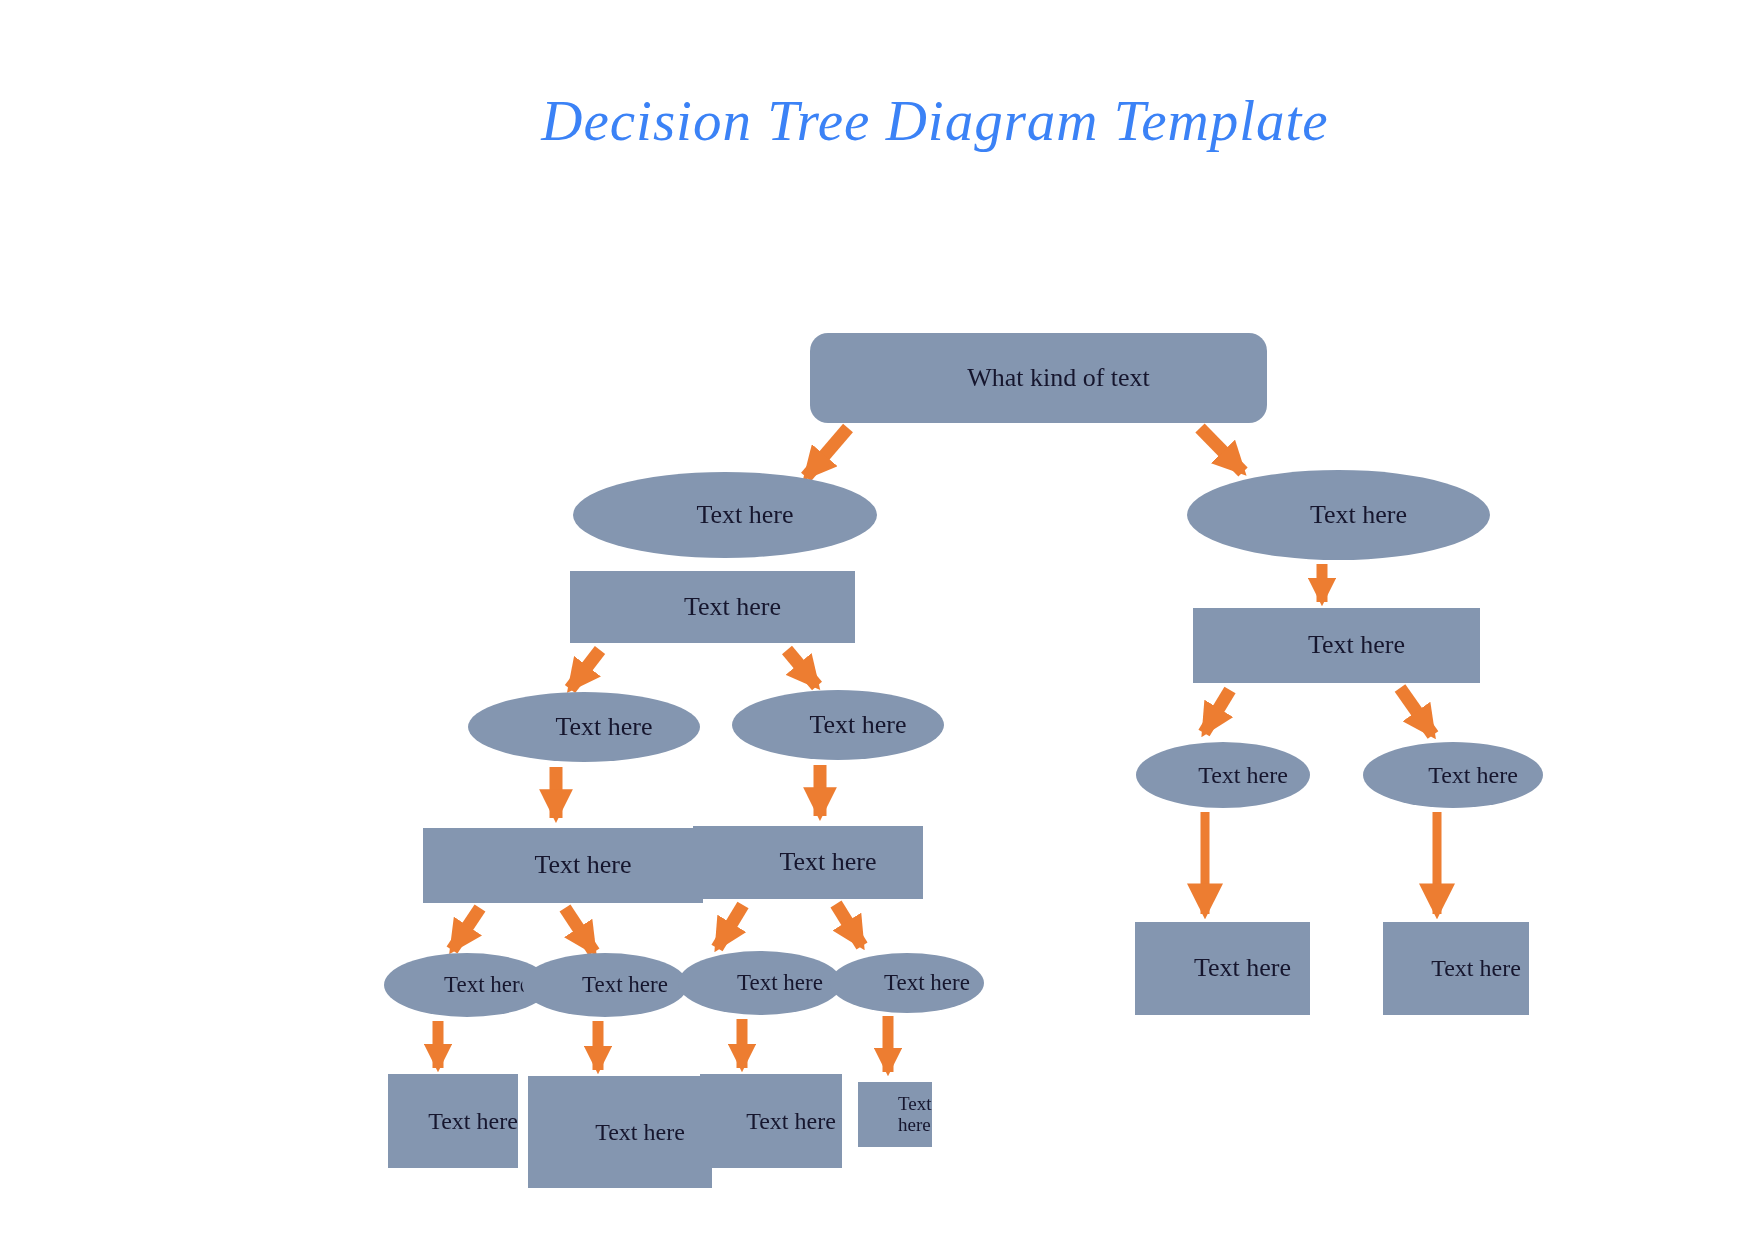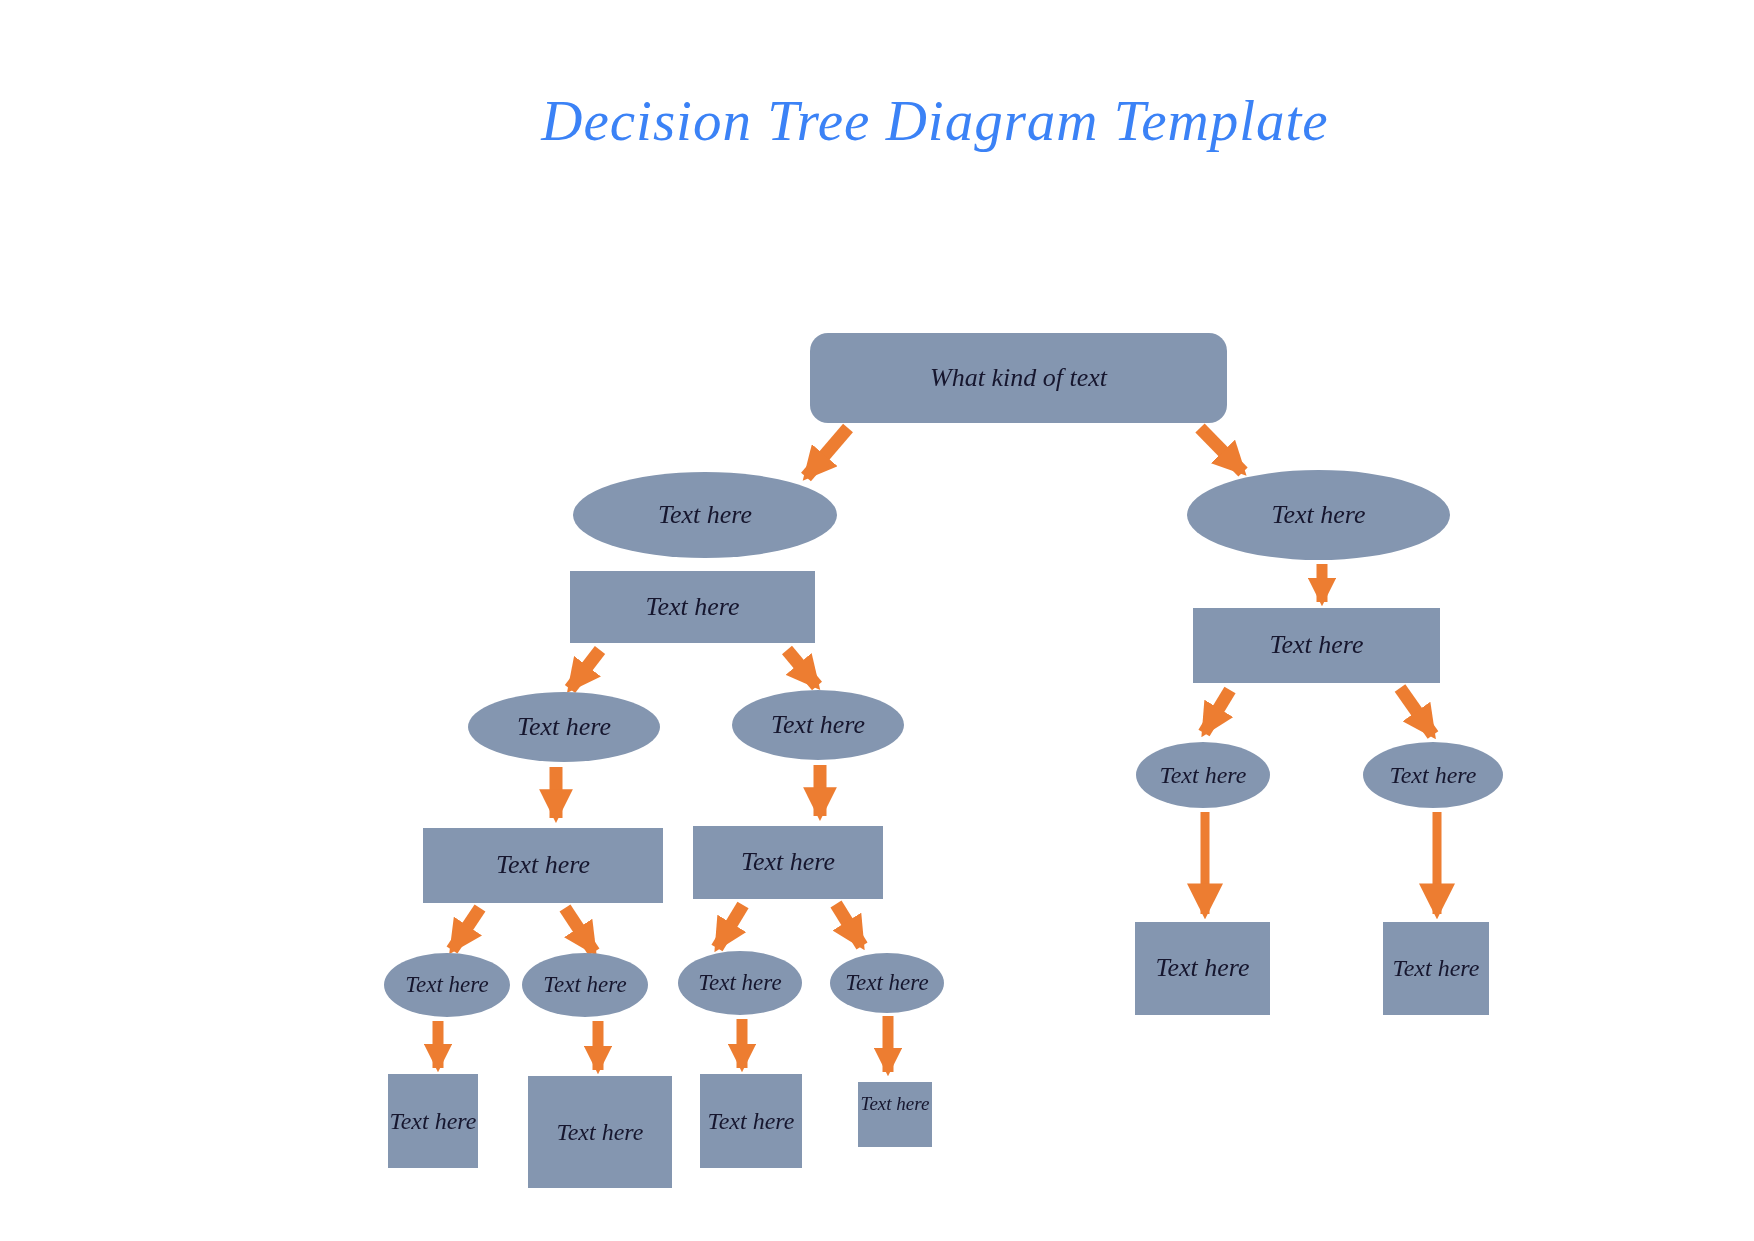--- a/index.html
+++ b/index.html
@@ -19,23 +19,23 @@
     font-size:57px;
     color:#3b82f6;
     letter-spacing:1px;
     margin-left:40px;
   }
   .node{
     position:absolute;
     display:flex;align-items:center;justify-content:center;
     background:var(--shape_fill,#8496B0);
     color:var(--text,#16162e);
-    font-style:italic;
     font-size:26px;
     line-height:1.1;
+    padding-left:40px;
   }
   .ellipse{border-radius:50%;}
   .rounded{border-radius:18px;}
   .fs-24{font-size:24px;}
   .fs-23{font-size:23px;}
   .fs-19{font-size:19px;}
   .arrow-layer{position:absolute;left:0;top:0;}
   .arrow-layer line{stroke:var(--arrow,#ED7D31);}
   line.thick{stroke-width:13;}
   line.small{stroke-width:11;}

